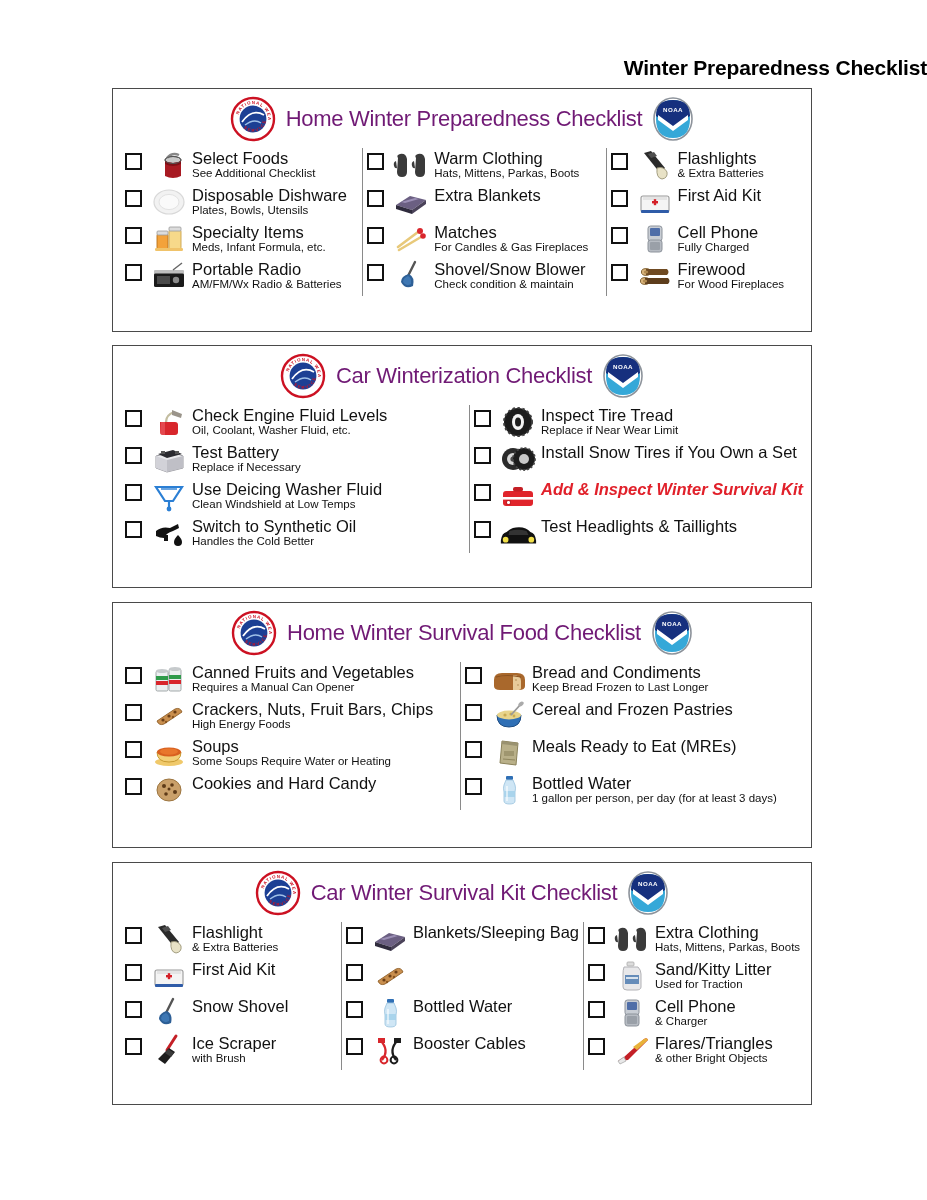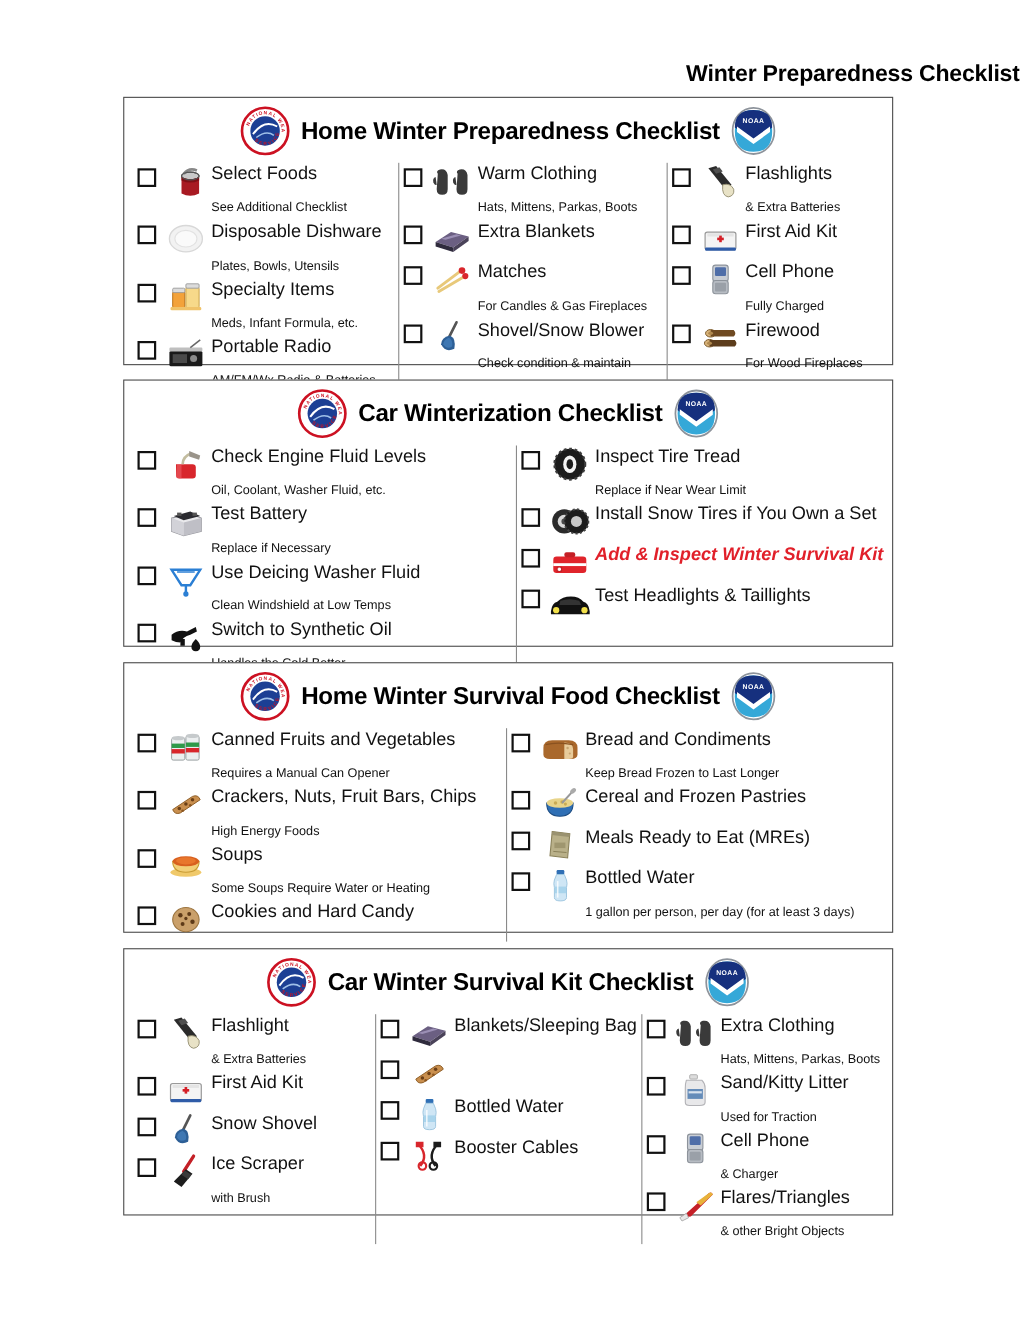--- a/index.html
+++ b/index.html
@@ -38,24 +38,24 @@
   .sec-header {
     display: flex;
     align-items: center;
     justify-content: center;
     gap: 10px;
     padding-top: 7px;
     padding-bottom: 4px;
   }
   .sec-title {
     font-size: 22px;
-    font-weight: bold;
+    font-weight: normal;
     letter-spacing: -0.3px;
     white-space: nowrap;
-    color: #000000;
+    color: #701a75;
     text-align: center;
   }
 
   
   .nws-logo {
     width: 46px; height: 46px;
     flex: 0 0 46px;
     position: relative;
   }
   .noaa-logo {
@@ -110,21 +110,21 @@
     font-size: 16.5px;
     line-height: 1.12;
     color: #111;
     white-space: nowrap;
   }
   .lab-sub {
     font-size: 11.5px;
     line-height: 1.2;
     color: #111;
     white-space: nowrap;
-    margin-top: 16px;
+    margin-top: 0px;
   }
   .item.highlight .lab-main {
     color: #e1202a;
     font-weight: bold;
     font-style: italic;
   }
 
   
   .ic { display:block; }
 </style>

